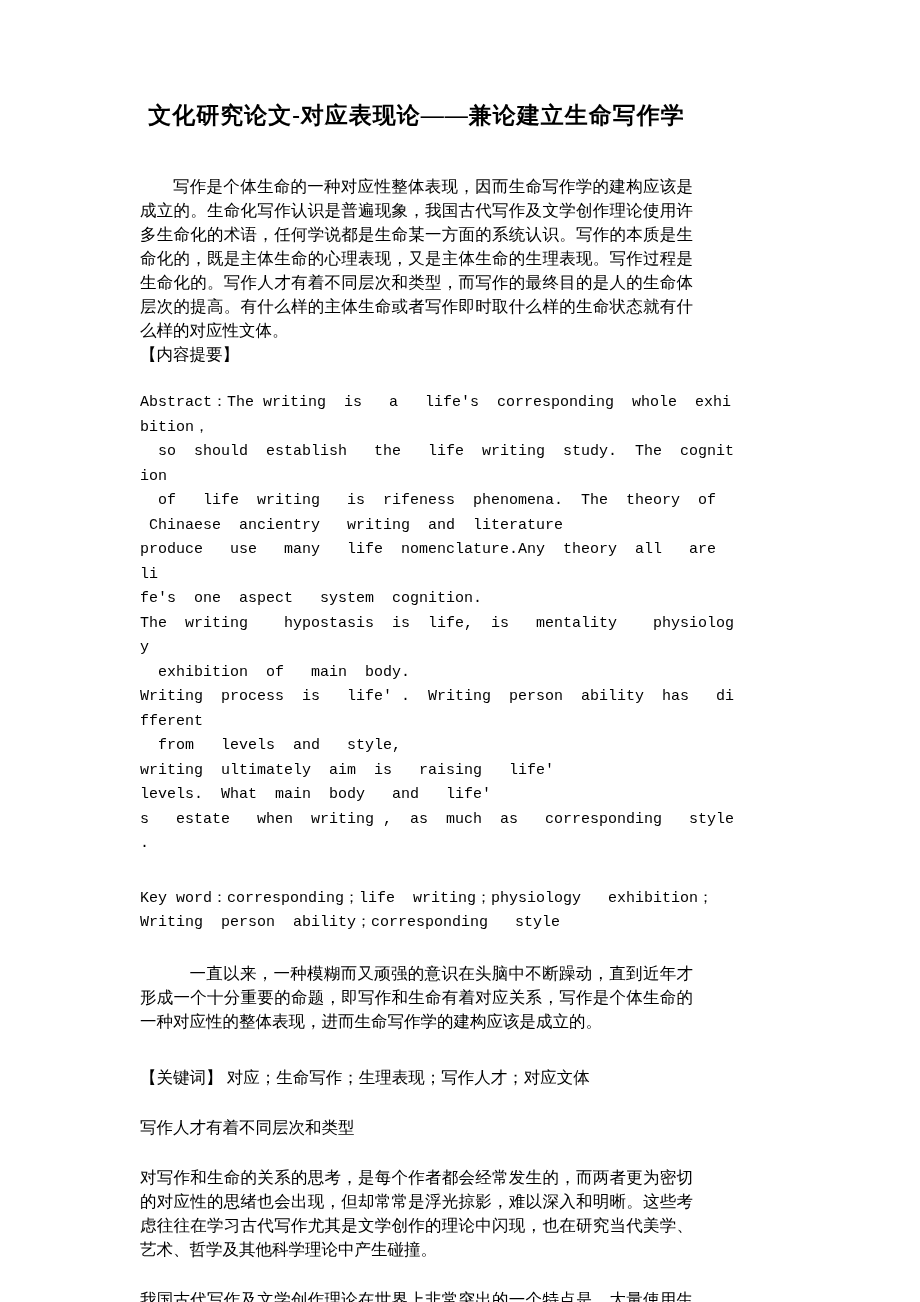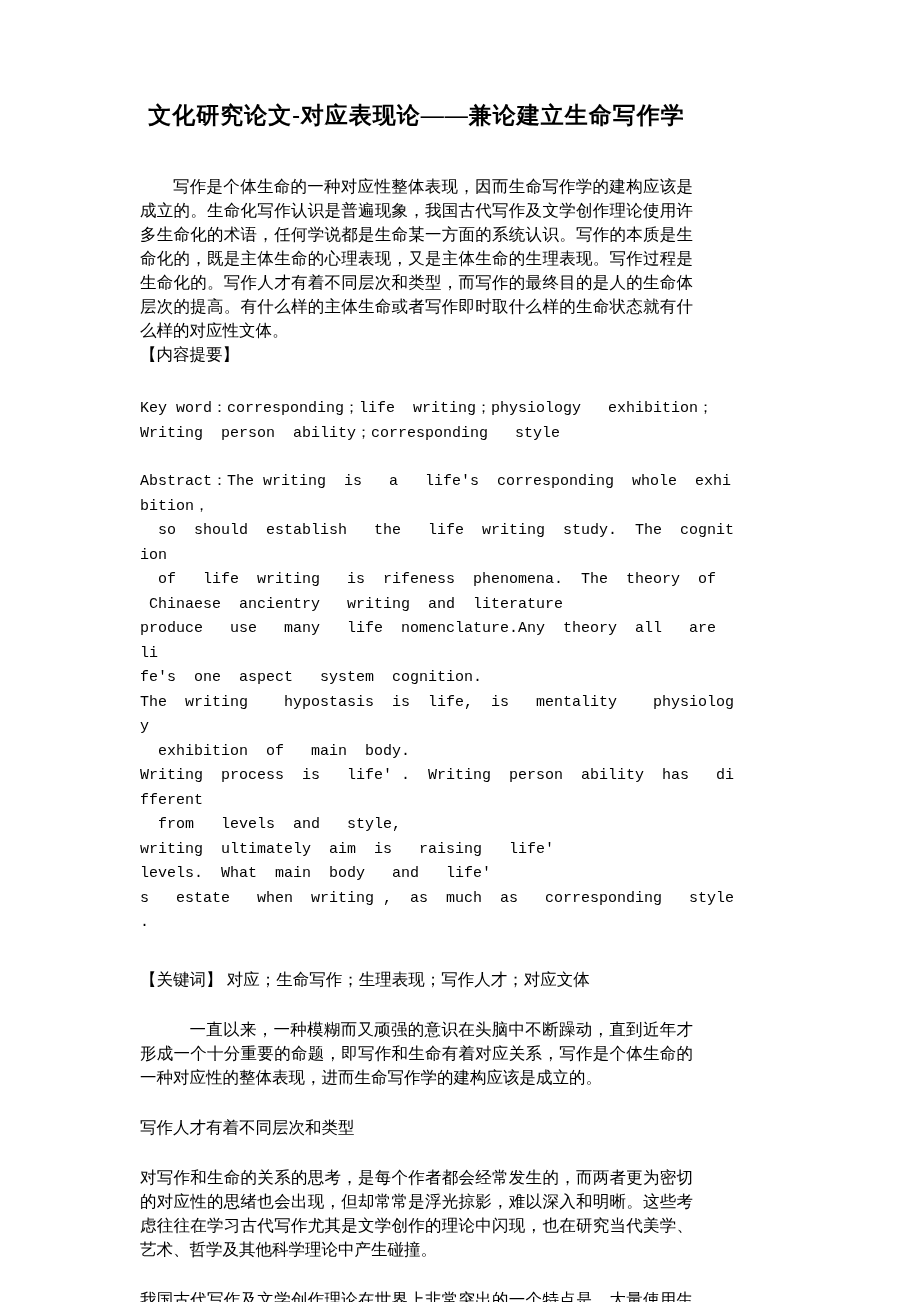--- a/index.html
+++ b/index.html
@@ -47,41 +47,41 @@
 <body>
 
 <div class="page">
 
   <h1 class="doc-title">文化研究论文-对应表现论——兼论建立生命写作学</h1>
 
   <p class="cn abstract-cn-text">写作是个体生命的一种对应性整体表现，因而生命写作学的建构应该是成立的。生命化写作认识是普遍现象，我国古代写作及文学创作理论使用许多生命化的术语，任何学说都是生命某一方面的系统认识。写作的本质是生命化的，既是主体生命的心理表现，又是主体生命的生理表现。写作过程是生命化的。写作人才有着不同层次和类型，而写作的最终目的是人的生命体层次的提高。有什么样的主体生命或者写作即时取什么样的生命状态就有什么样的对应性文体。</p>
 
   <p class="cn abstract-label">【内容提要】</p>
 
-  <div class="en keywords-en">Key word：corresponding；life  writing；physiology   exhibition；
-Writing  person  ability；corresponding   style</div>
-
   <div class="en abstract-en">Abstract：The writing  is   a   life's  corresponding  whole  exhibition，
   so  should  establish   the   life  writing  study.  The  cognition
   of   life  writing   is  rifeness  phenomena.  The  theory  of
  Chinaese  ancientry   writing  and  literature
 produce   use   many   life  nomenclature.Any  theory  all   are   li
 fe's  one  aspect   system  cognition.
 The  writing    hypostasis  is  life,  is   mentality    physiology
   exhibition  of   main  body.
 Writing  process  is   life' .  Writing  person  ability  has   different
   from   levels  and   style,
 writing  ultimately  aim  is   raising   life'
 levels.  What  main  body   and   life'
 s   estate   when  writing ,  as  much  as   corresponding   style
 .</div>
 
-  <p class="cn keywords-cn">【关键词】 对应；生命写作；生理表现；写作人才；对应文体</p>
+  <div class="en keywords-en">Key word：corresponding；life  writing；physiology   exhibition；
+Writing  person  ability；corresponding   style</div>
 
   <p class="cn para para-intro">一直以来，一种模糊而又顽强的意识在头脑中不断躁动，直到近年才形成一个十分重要的命题，即写作和生命有着对应关系，写作是个体生命的一种对应性的整体表现，进而生命写作学的建构应该是成立的。</p>
+
+  <p class="cn keywords-cn">【关键词】 对应；生命写作；生理表现；写作人才；对应文体</p>
 
   <h2 class="section-heading">写作人才有着不同层次和类型</h2>
 
   <p class="cn para">对写作和生命的关系的思考，是每个作者都会经常发生的，而两者更为密切的对应性的思绪也会出现，但却常常是浮光掠影，难以深入和明晰。这些考虑往往在学习古代写作尤其是文学创作的理论中闪现，也在研究当代美学、艺术、哲学及其他科学理论中产生碰撞。</p>
 
   <p class="cn para">我国古代写作及文学创作理论在世界上非常突出的一个特点是，大量使用生命化的术语。这主要是由于东方思维的特点所造成的。东方思维是与西方科学分析思维明显不同的思维方式，以直觉为主，具有整体性、模糊性和神秘性，一言以蔽</p>
 
 </div>
 
 </body></html>

